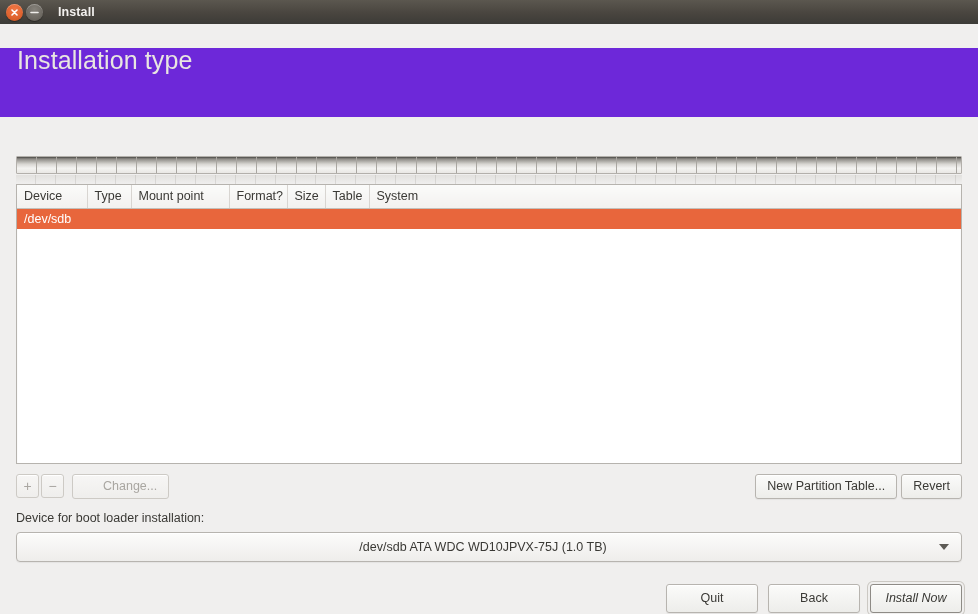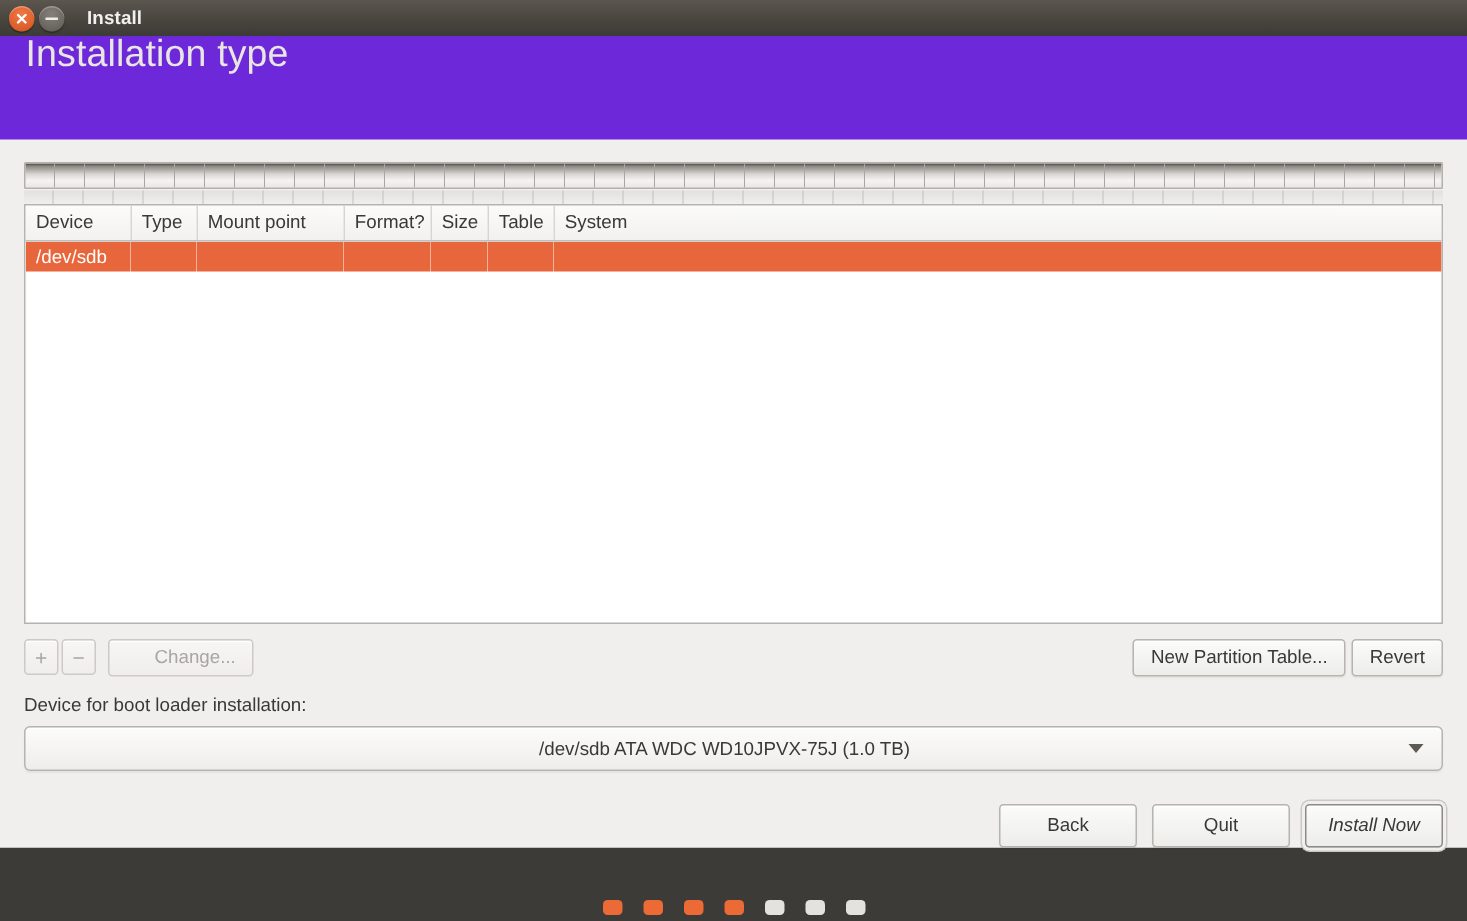--- a/index.html
+++ b/index.html
@@ -17,20 +17,21 @@
   }
 
   
   .window {
     width: 978px;
     height: 614px;
     position: relative;
     background: #f0efee;
     display: flex;
     flex-direction: column;
+    gap: 24px;
   }
 
   .titlebar {
     height: 24px;
     background: linear-gradient(to bottom, #5b574f 0%, #49453f 55%, #3c3b37 100%);
     display: flex;
     align-items: center;
     padding-left: 6px;
     flex: 0 0 auto;
     position: relative;
@@ -366,22 +367,22 @@
       <button class="btn">Revert</button>
     </div>
 
     <div class="bootlabel">Device for boot loader installation:</div>
     <div class="combo">
       <span class="combo-text">/dev/sdb  ATA WDC WD10JPVX-75J (1.0 TB)</span>
       <span class="chev"></span>
     </div>
 
     <div class="actions">
+      <button class="btn btn-wide">Quit</button>
       <button class="btn btn-wide">Back</button>
-      <button class="btn btn-wide">Quit</button>
       <button class="btn btn-wide btn-default">Install Now</button>
     </div>
 
   </div>
 
   <div class="footer">
       <span class="dot on" style="background: rgb(236, 106, 53);"></span>
       <span class="dot on" style="background: rgb(236, 106, 53);"></span>
       <span class="dot on" style="background: rgb(236, 106, 53);"></span>
       <span class="dot on" style="background: rgb(236, 106, 53);"></span>

